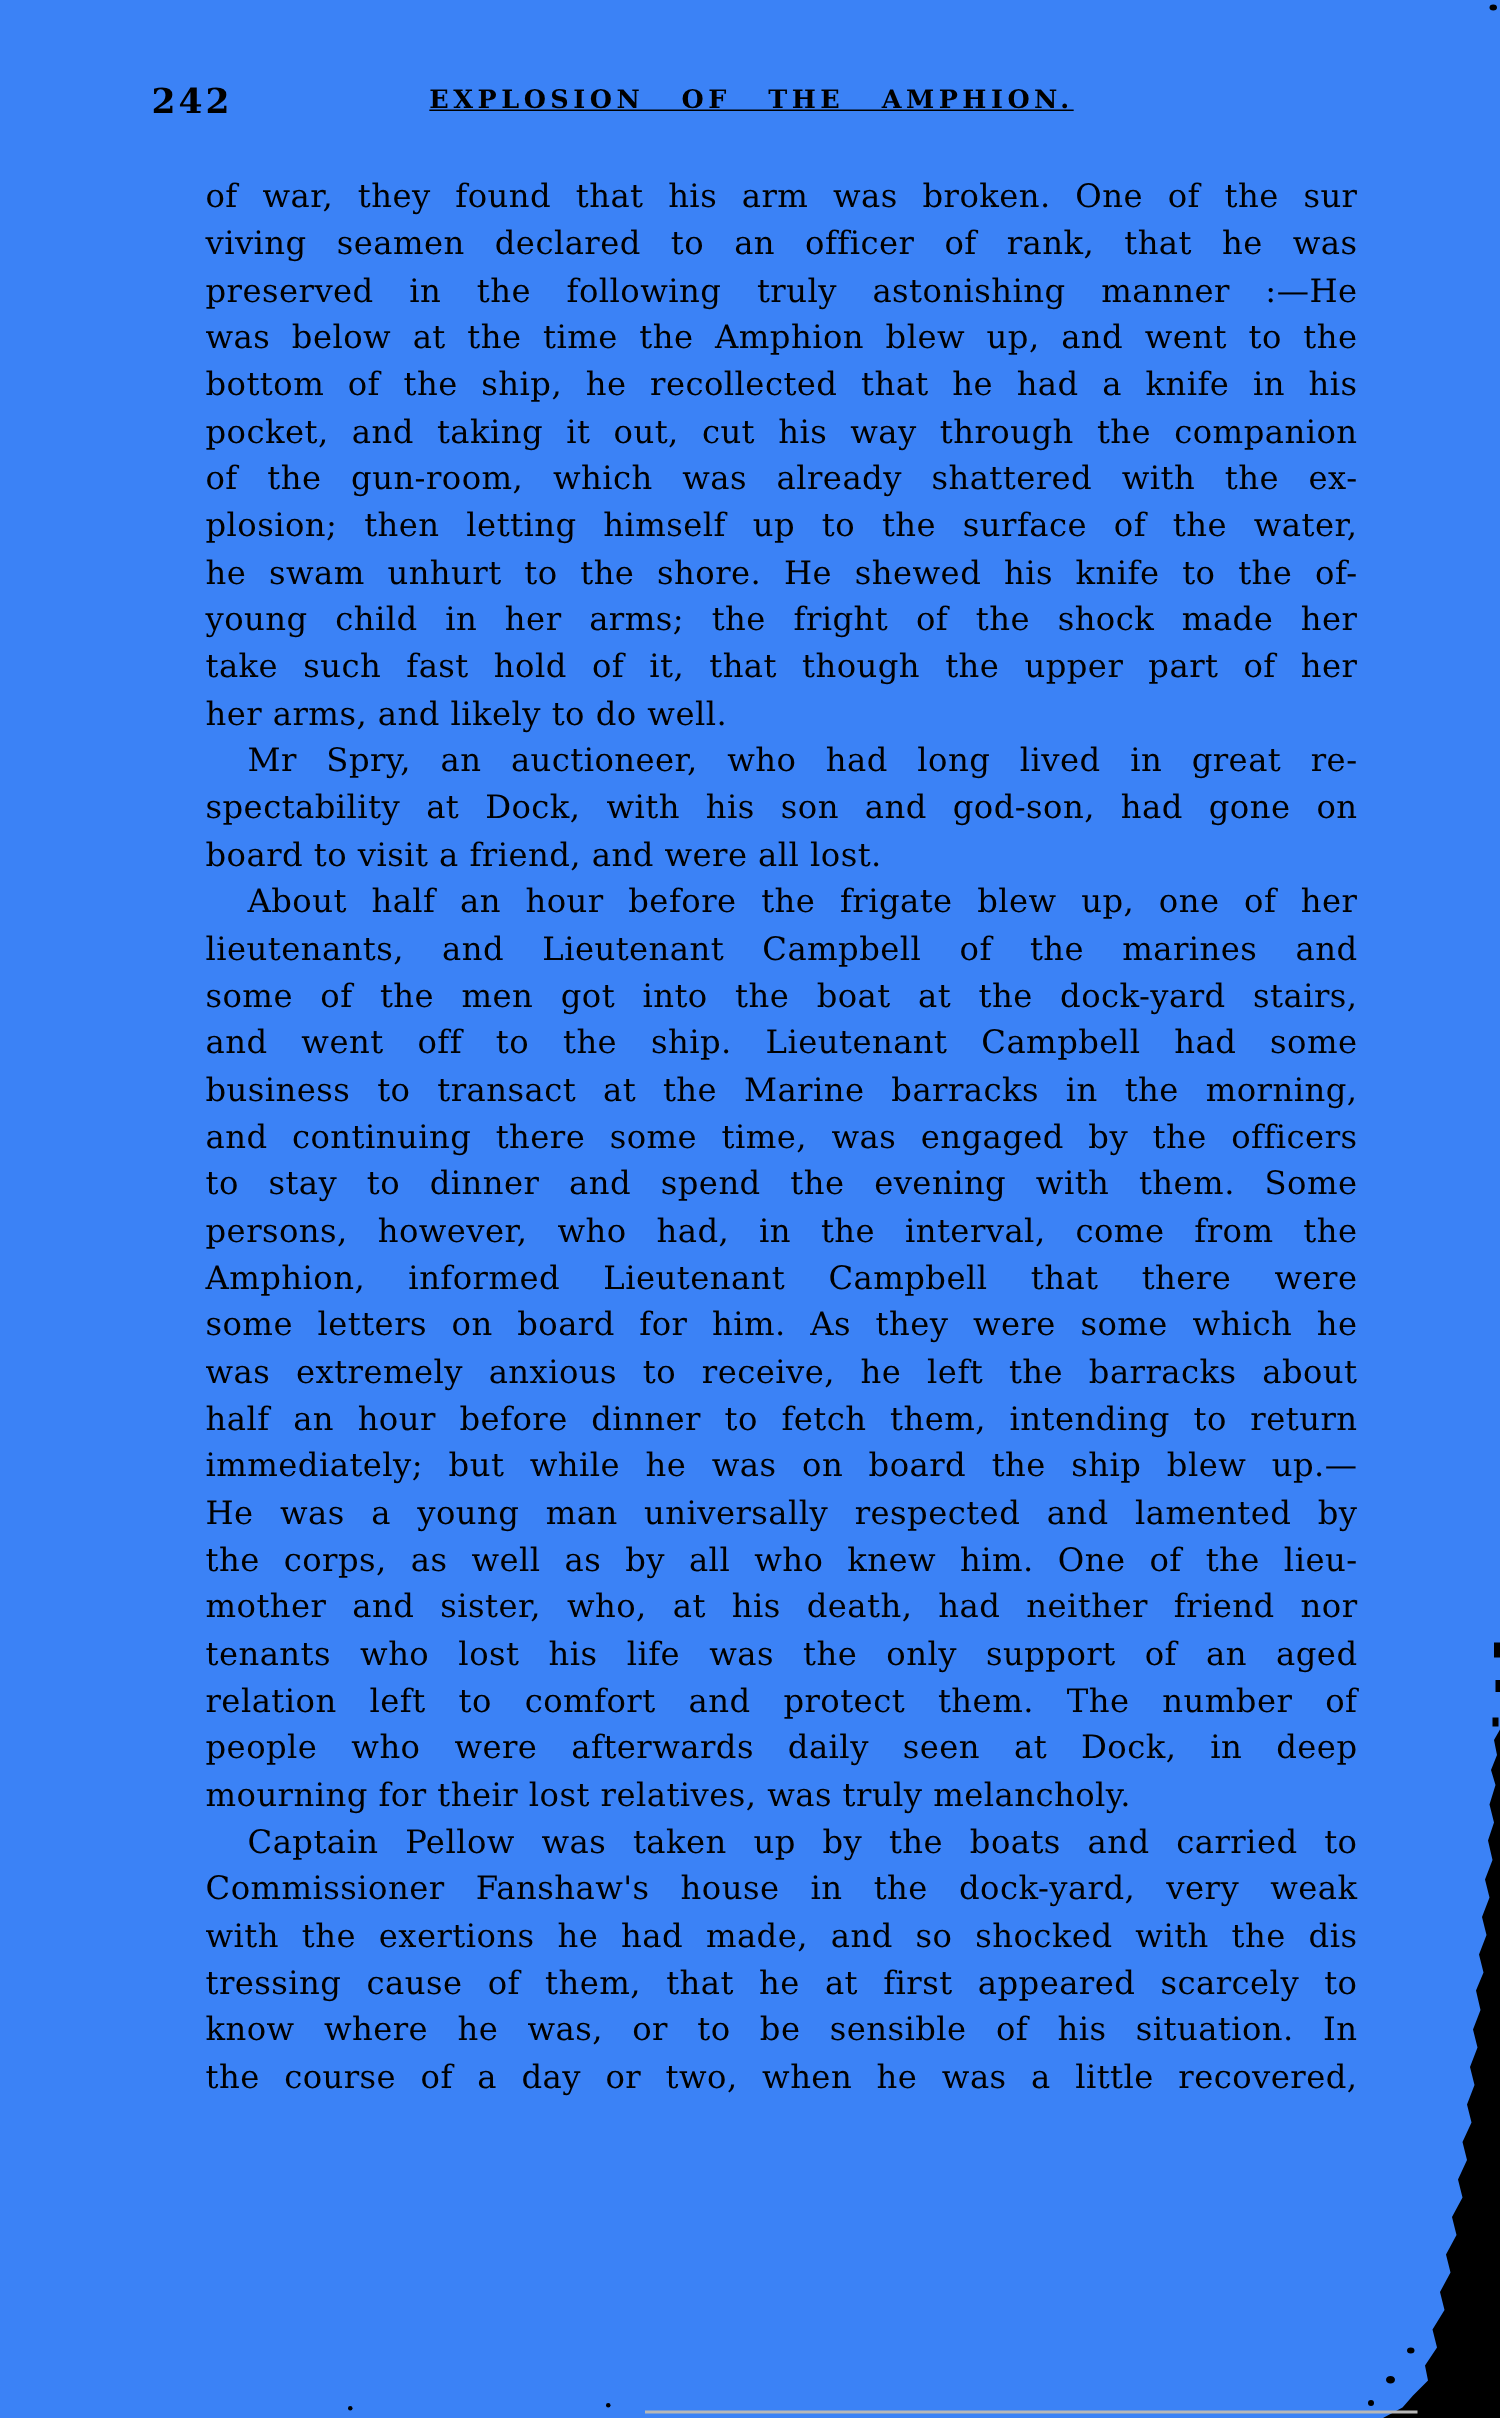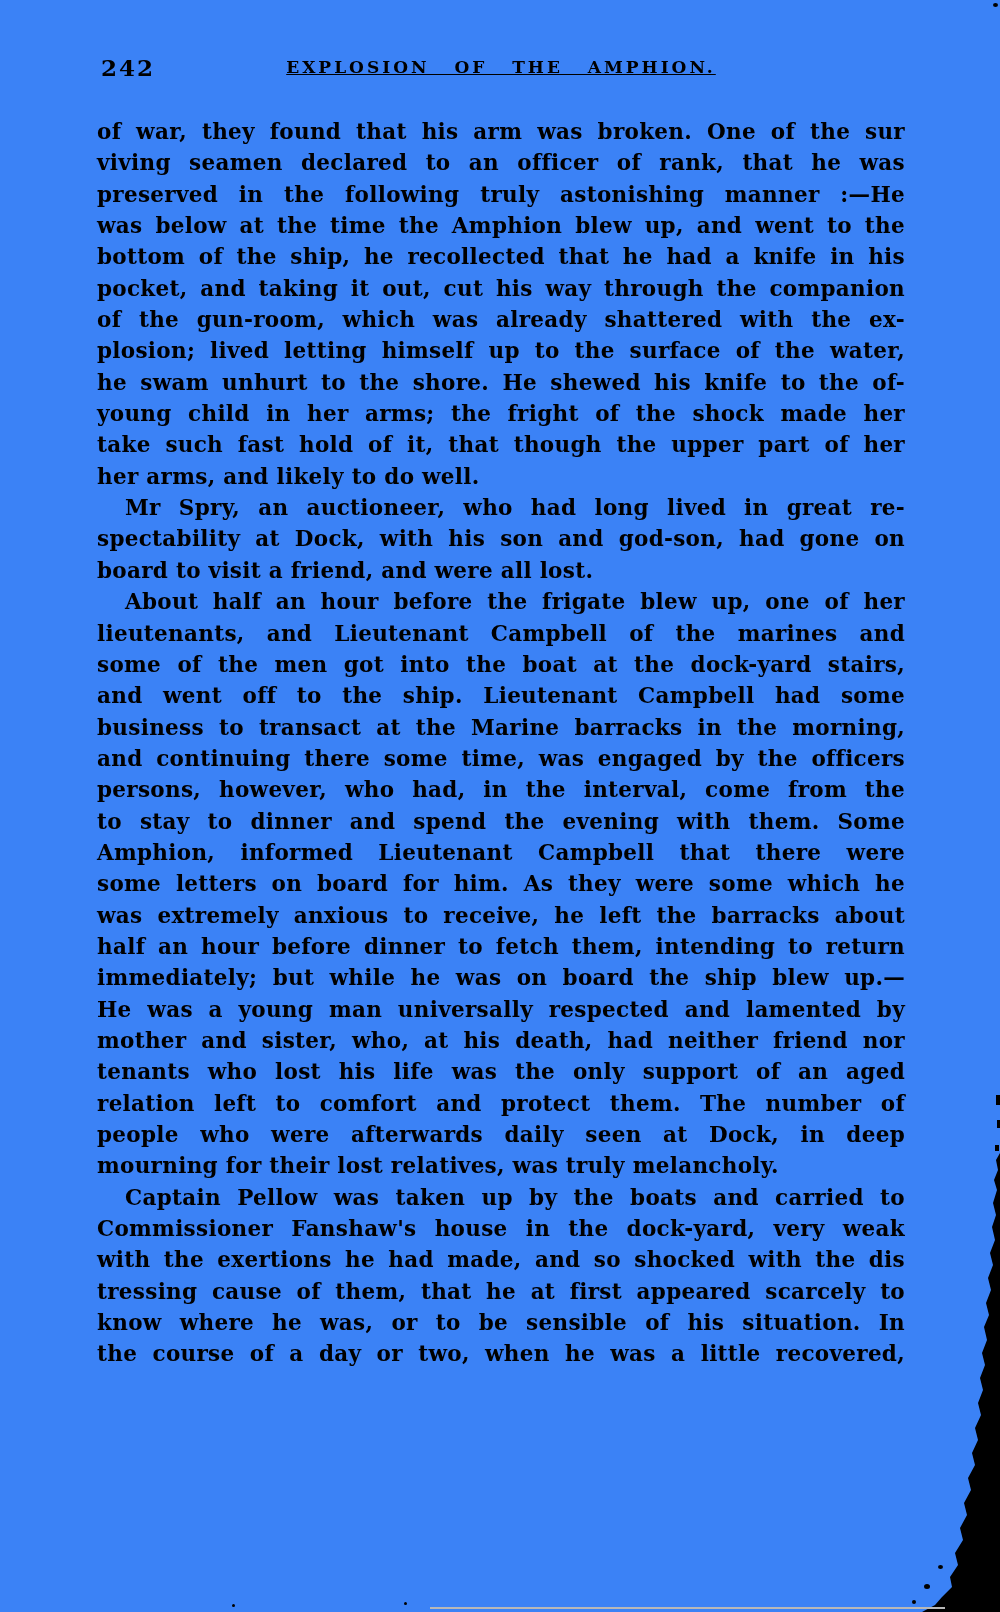--- a/index.html
+++ b/index.html
@@ -41,25 +41,26 @@
   .text-block {
     position: absolute;
     left: 97px;
     top: 116px;
     width: 808px;
   }
   .para { margin: 0; padding: 0; }
   .line {
     font-size: 21.5px;
     line-height: 31.35px;
-    font-weight: bold;
+    font-weight: normal;
     letter-spacing: 0.3px;
     text-align: justify;
     text-align-last: justify;
     white-space: normal;
+    margin-left: 40px;
   }
   .line.indent { padding-left: 28px; }
   .line.endline { text-align-last: left; }
   .edge-artifact {
     position: absolute;
     right: 0;
     top: 1075px;
     width: 90px;
     height: 537px;
   }
@@ -89,48 +90,49 @@
 
   <main class="text-block" id="text-block">
       <div class="para">
         <div class="line">of war, they found that his arm was broken. One of the sur</div>
         <div class="line">viving seamen declared to an officer of rank, that he was</div>
         <div class="line">preserved in the following truly astonishing manner :—He</div>
         <div class="line">was below at the time the Amphion blew up, and went to the</div>
         <div class="line">bottom of the ship, he recollected that he had a knife in his</div>
         <div class="line">pocket, and taking it out, cut his way through the companion</div>
         <div class="line">of the gun-room, which was already shattered with the ex-</div>
-        <div class="line">plosion; lived letting himself up to the surface of the water,</div>
+        <div class="line">plosion; then letting himself up to the surface of the water,</div>
         <div class="line">he swam unhurt to the shore. He shewed his knife to the of-</div>
       </div>
       <div class="para">
         <div class="line">young child in her arms; the fright of the shock made her</div>
         <div class="line">take such fast hold of it, that though the upper part of her</div>
         <div class="line endline">her arms, and likely to do well.</div>
       </div>
       <div class="para">
         <div class="line indent">Mr Spry, an auctioneer, who had long lived in great re-</div>
         <div class="line">spectability at Dock, with his son and god-son, had gone on</div>
         <div class="line endline">board to visit a friend, and were all lost.</div>
       </div>
       <div class="para">
         <div class="line indent">About half an hour before the frigate blew up, one of her</div>
         <div class="line">lieutenants, and Lieutenant Campbell of the marines and</div>
         <div class="line">some of the men got into the boat at the dock-yard stairs,</div>
         <div class="line">and went off to the ship. Lieutenant Campbell had some</div>
         <div class="line">business to transact at the Marine barracks in the morning,</div>
         <div class="line">and continuing there some time, was engaged by the officers</div>
+        <div class="line">to stay to dinner and spend the evening with them. Some</div>
         <div class="line">persons, however, who had, in the interval, come from the</div>
-        <div class="line">to stay to dinner and spend the evening with them. Some</div>
         <div class="line">Amphion, informed Lieutenant Campbell that there were</div>
         <div class="line">some letters on board for him. As they were some which he</div>
         <div class="line">was extremely anxious to receive, he left the barracks about</div>
         <div class="line">half an hour before dinner to fetch them, intending to return</div>
         <div class="line">immediately; but while he was on board the ship blew up.—</div>
         <div class="line">He was a young man universally respected and lamented by</div>
+        <div class="line">the corps, as well as by all who knew him. One of the lieu-</div>
         <div class="line">mother and sister, who, at his death, had neither friend nor</div>
         <div class="line">tenants who lost his life was the only support of an aged</div>
         <div class="line">relation left to comfort and protect them. The number of</div>
         <div class="line">people who were afterwards daily seen at Dock, in deep</div>
         <div class="line endline">mourning for their lost relatives, was truly melancholy.</div>
       </div>
       <div class="para">
         <div class="line indent">Captain Pellow was taken up by the boats and carried to</div>
         <div class="line">Commissioner Fanshaw's house in the dock-yard, very weak</div>
         <div class="line">with the exertions he had made, and so shocked with the dis</div>

